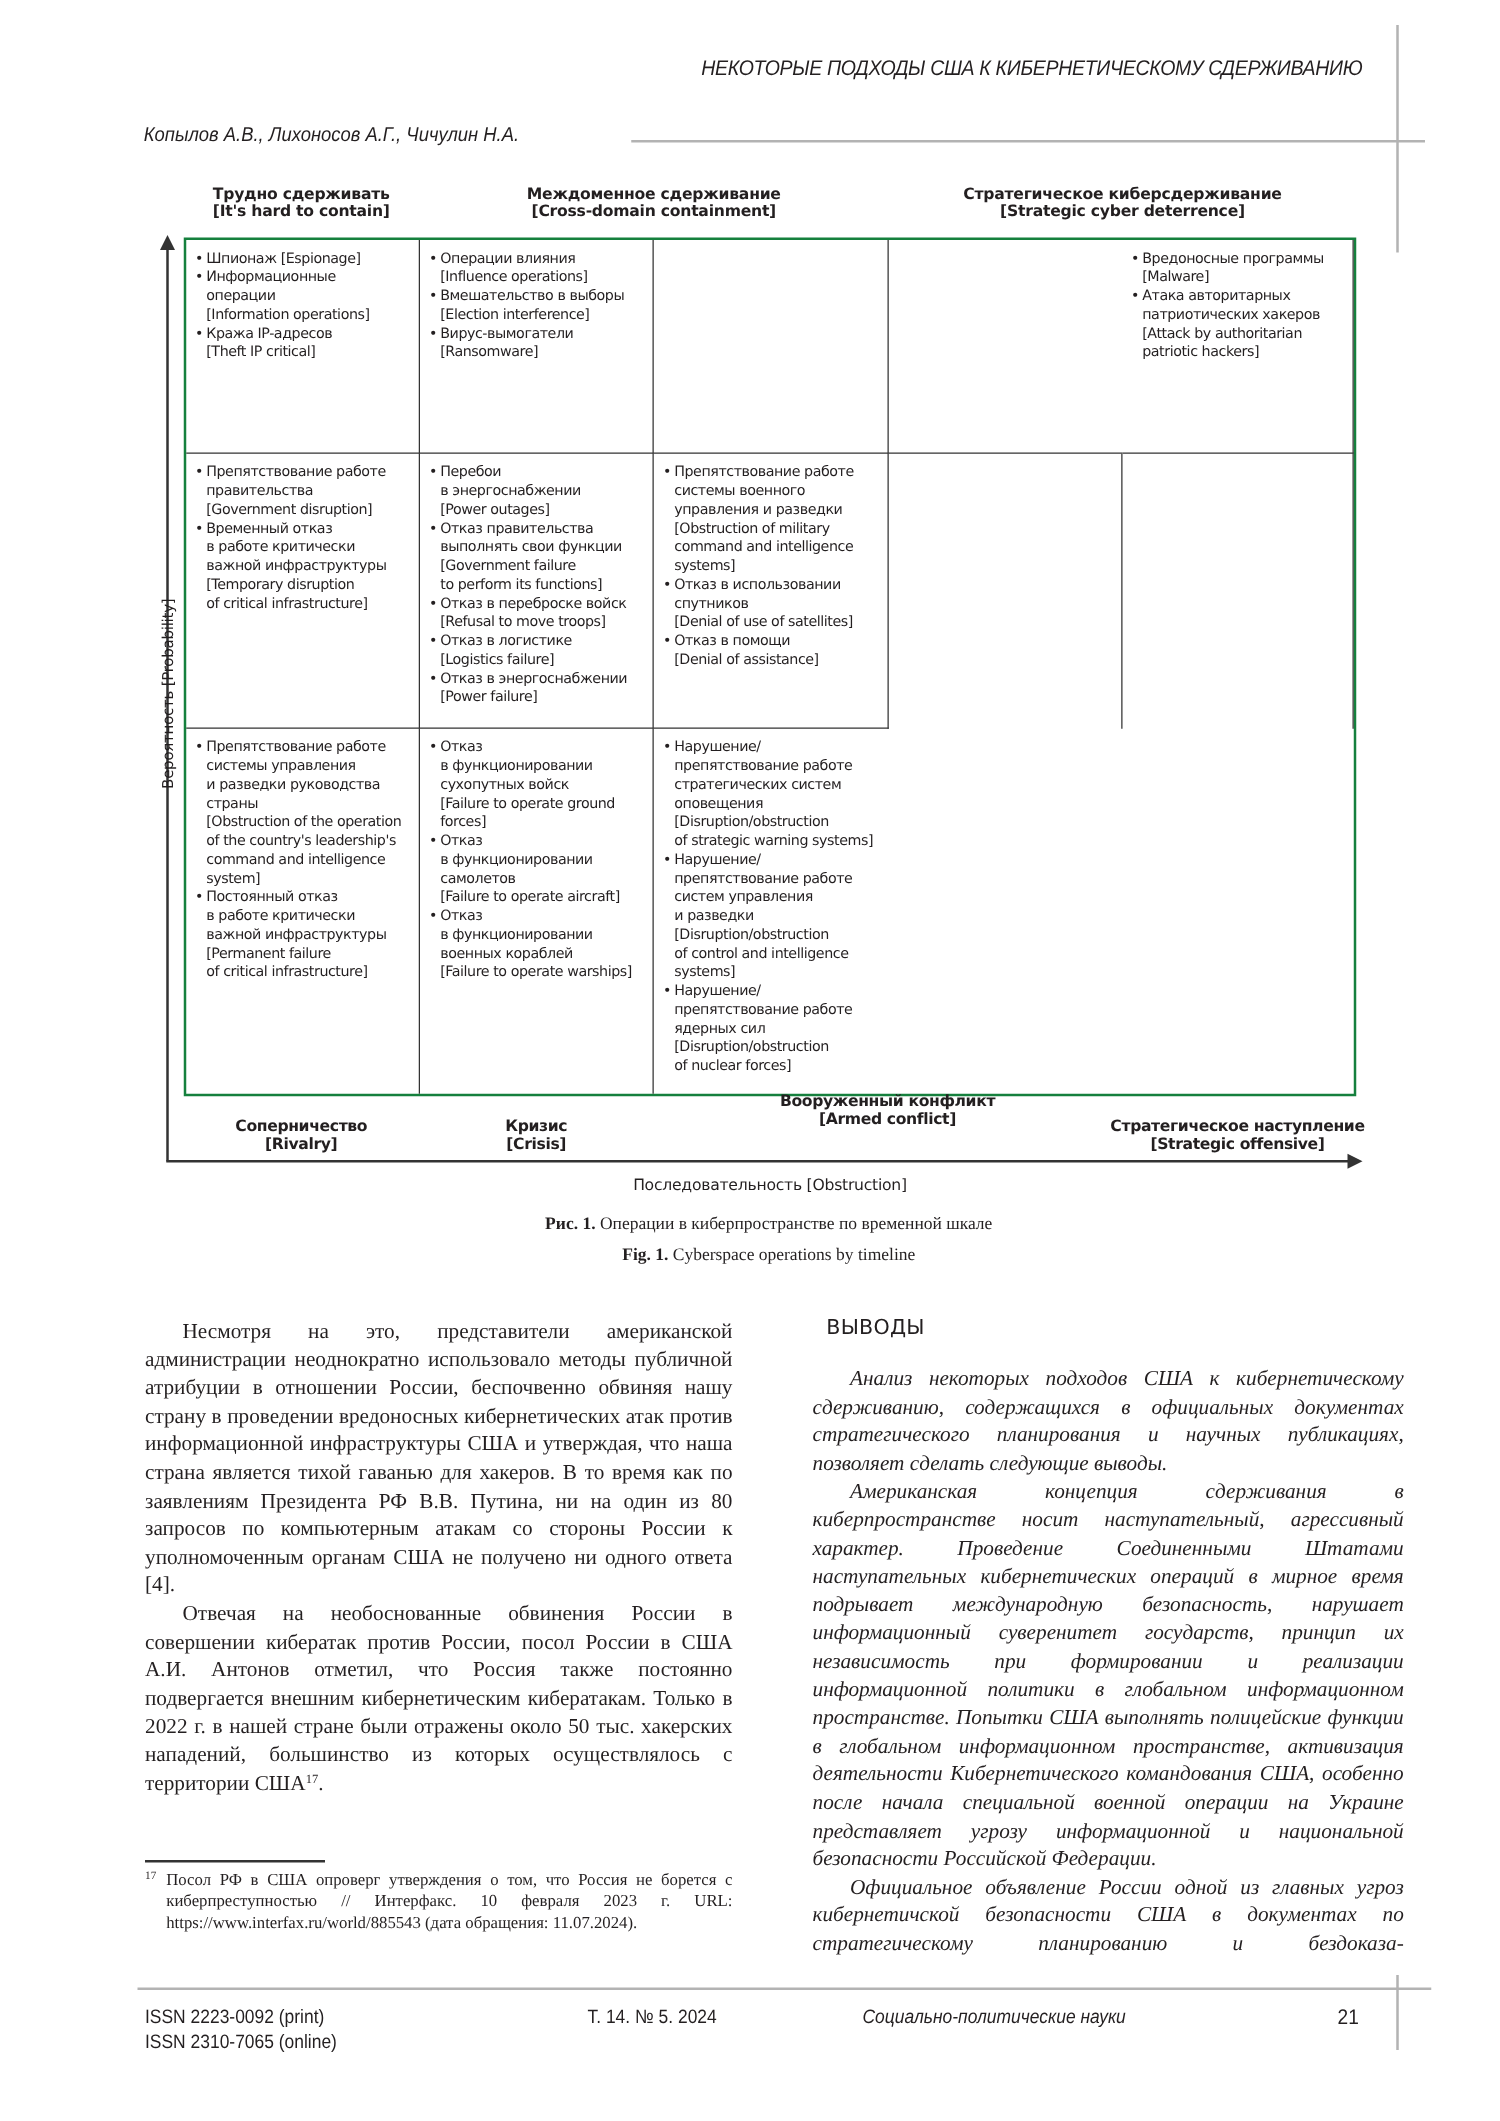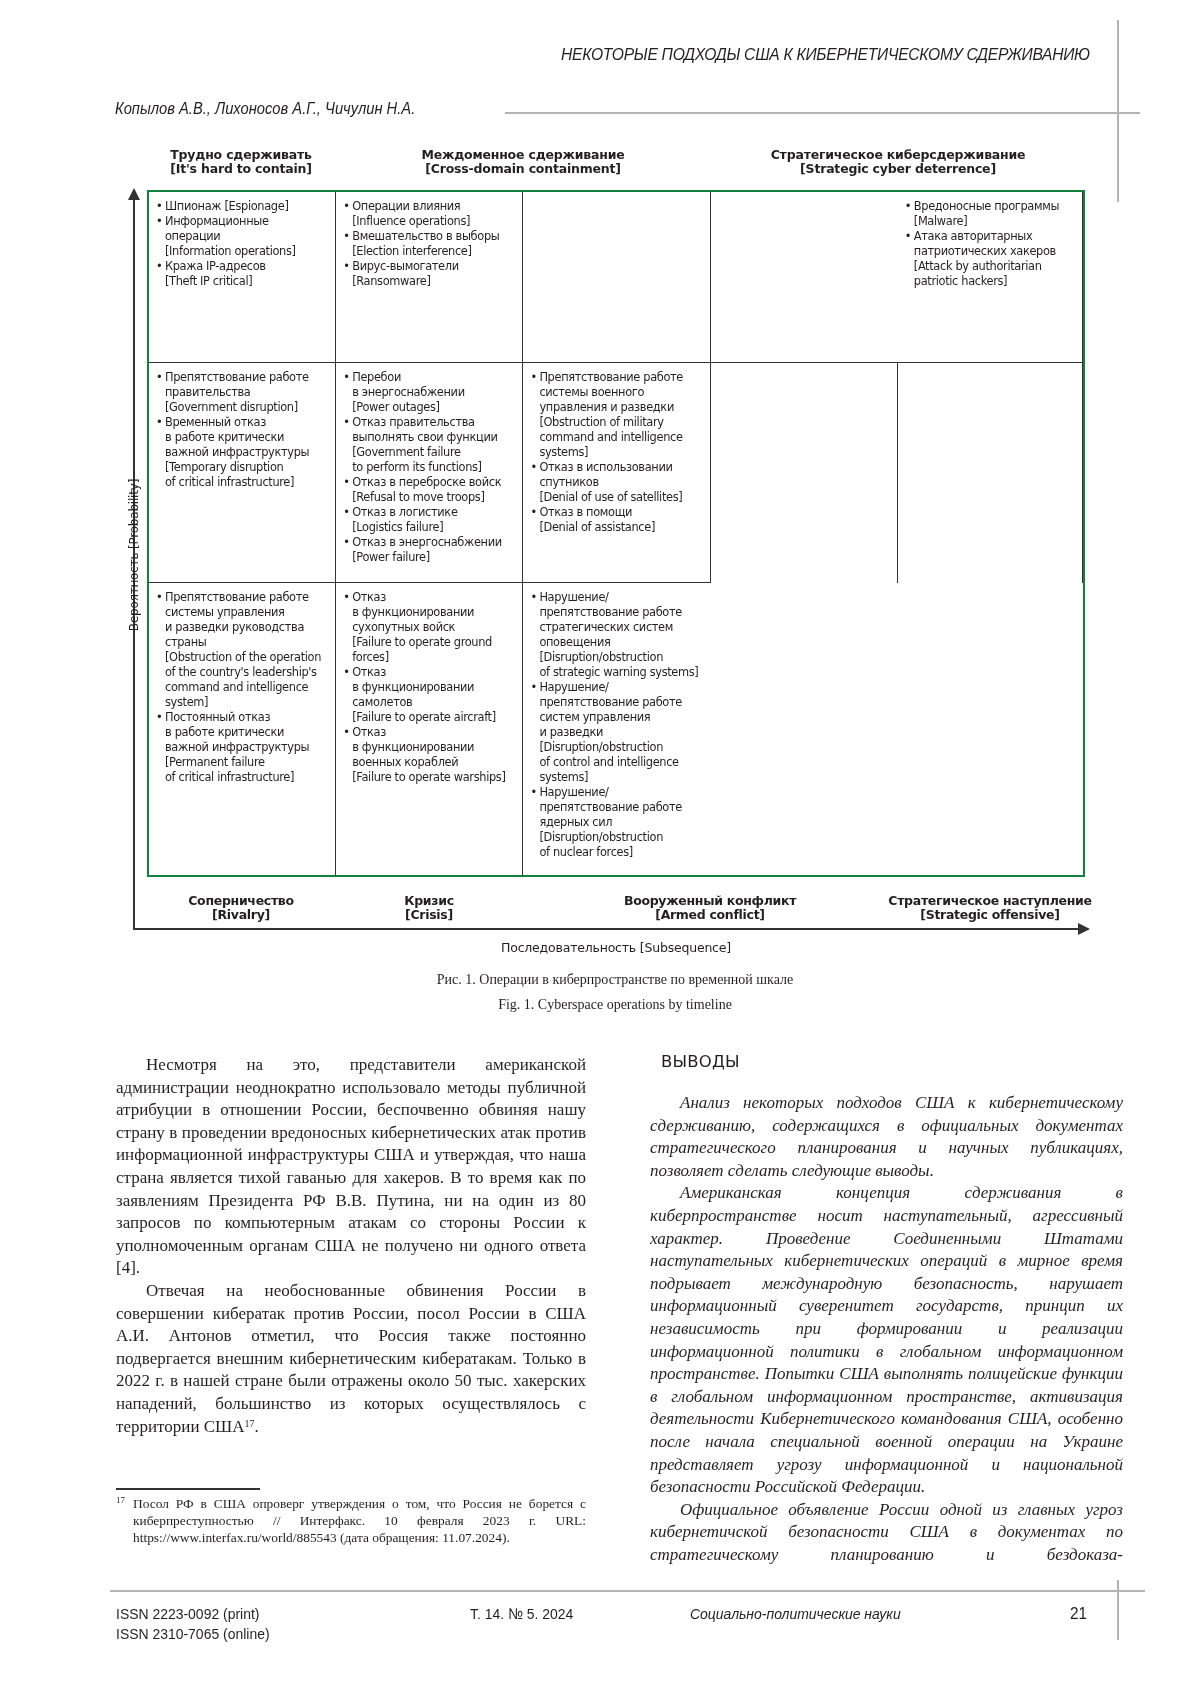--- a/index.html
+++ b/index.html
@@ -21,21 +21,21 @@
   .item { font-family: "DejaVu Sans", sans-serif; font-size: 11.4px; line-height: 15px; letter-spacing: -0.35px; padding-left: 9px; position: relative; white-space: pre-line; }
   .item::before { content: "\2022"; position: absolute; left: 0; top: 0; }
   .y-axis { left: 133px; top: 196px; width: 2px; height: 733px; background: #333; }
   .y-arrow { left: 128px; top: 188px; width: 0; height: 0; border-left: 6px solid transparent; border-right: 6px solid transparent; border-bottom: 12px solid #333; }
   .x-axis { left: 133px; top: 928px; width: 948px; height: 2px; background: #333; }
   .x-arrow { left: 1078px; top: 923px; width: 0; height: 0; border-top: 6px solid transparent; border-bottom: 6px solid transparent; border-left: 12px solid #333; }
   .y-label { left: 34px; top: 548px; width: 200px; text-align: center; transform: rotate(-90deg); transform-origin: center center; font-size: 12px; font-family: "DejaVu Sans", sans-serif; letter-spacing: -0.2px; }
   .phase { text-align: center; font-weight: bold; font-size: 12.5px; line-height: 14px; font-family: "DejaVu Sans", sans-serif; letter-spacing: -0.3px; white-space: nowrap; }
   .x-label { left: 147px; width: 938px; top: 940px; text-align: center; font-size: 12.5px; font-family: "DejaVu Sans", sans-serif; letter-spacing: -0.2px; }
   .caption { left: 100px; width: 1030px; text-align: center; font-size: 14px; font-family: "Liberation Serif", serif; }
-  .caption b { font-weight: normal; }
+  .caption b { font-weight: bold; }
 
   
   .col-text { font-family: "Liberation Serif", serif; font-size: 17px; line-height: 22.6px; text-align: justify; }
   .col-text p { margin: 0; text-indent: 30px; }
   .section-title { font-family: "DejaVu Sans", sans-serif; font-size: 16.5px; letter-spacing: 0.2px; margin-left: 44px; }
   .footnote-rule { left: 116px; top: 1488px; width: 144px; height: 1.5px; background: #333; }
   .footnote { left: 116px; top: 1495px; width: 470px; font-family: "Liberation Serif", serif; font-size: 13.4px; line-height: 17px; text-align: justify; }
   .footnote .num { position: absolute; left: 0; top: -3px; font-size: 9px; }
   .footnote .txt { margin-left: 17px; display: block; }
   sup { font-size: 10px; vertical-align: top; position: relative; top: -3px; }
@@ -193,32 +193,32 @@
   </div>
 
   <div class="abs phase" style="left:147px; top:894px; width:188px;">
     <div>Соперничество</div>
     <div>[Rivalry]</div>
   </div>
   <div class="abs phase" style="left:335px; top:894px; width:188px;">
     <div>Кризис</div>
     <div>[Crisis]</div>
   </div>
-  <div class="abs phase" style="left:570px; top:894px; width:280px;">
+  <div class="abs phase" style="left:570px; top:874px; width:280px;">
     <div>Вооруженный конфликт</div>
     <div>[Armed conflict]</div>
   </div>
   <div class="abs phase" style="left:880px; top:894px; width:220px;">
     <div>Стратегическое наступление</div>
     <div>[Strategic offensive]</div>
   </div>
 
   <div class="abs x-axis"></div>
   <div class="abs x-arrow"></div>
-  <div class="abs x-label">Последовательность [Subsequence]</div>
+  <div class="abs x-label">Последовательность [Obstruction]</div>
 
   <div class="abs caption" style="top:972px;">
     <b>Рис. 1.</b> <span>Операции в киберпространстве по временной шкале</span>
   </div>
   <div class="abs caption" style="top:997px;">
     <b>Fig. 1.</b> <span>Cyberspace operations by timeline</span>
   </div>
 </div>
 
 <div class="abs col-text" style="left:116px; top:1054px; width:470px;">

